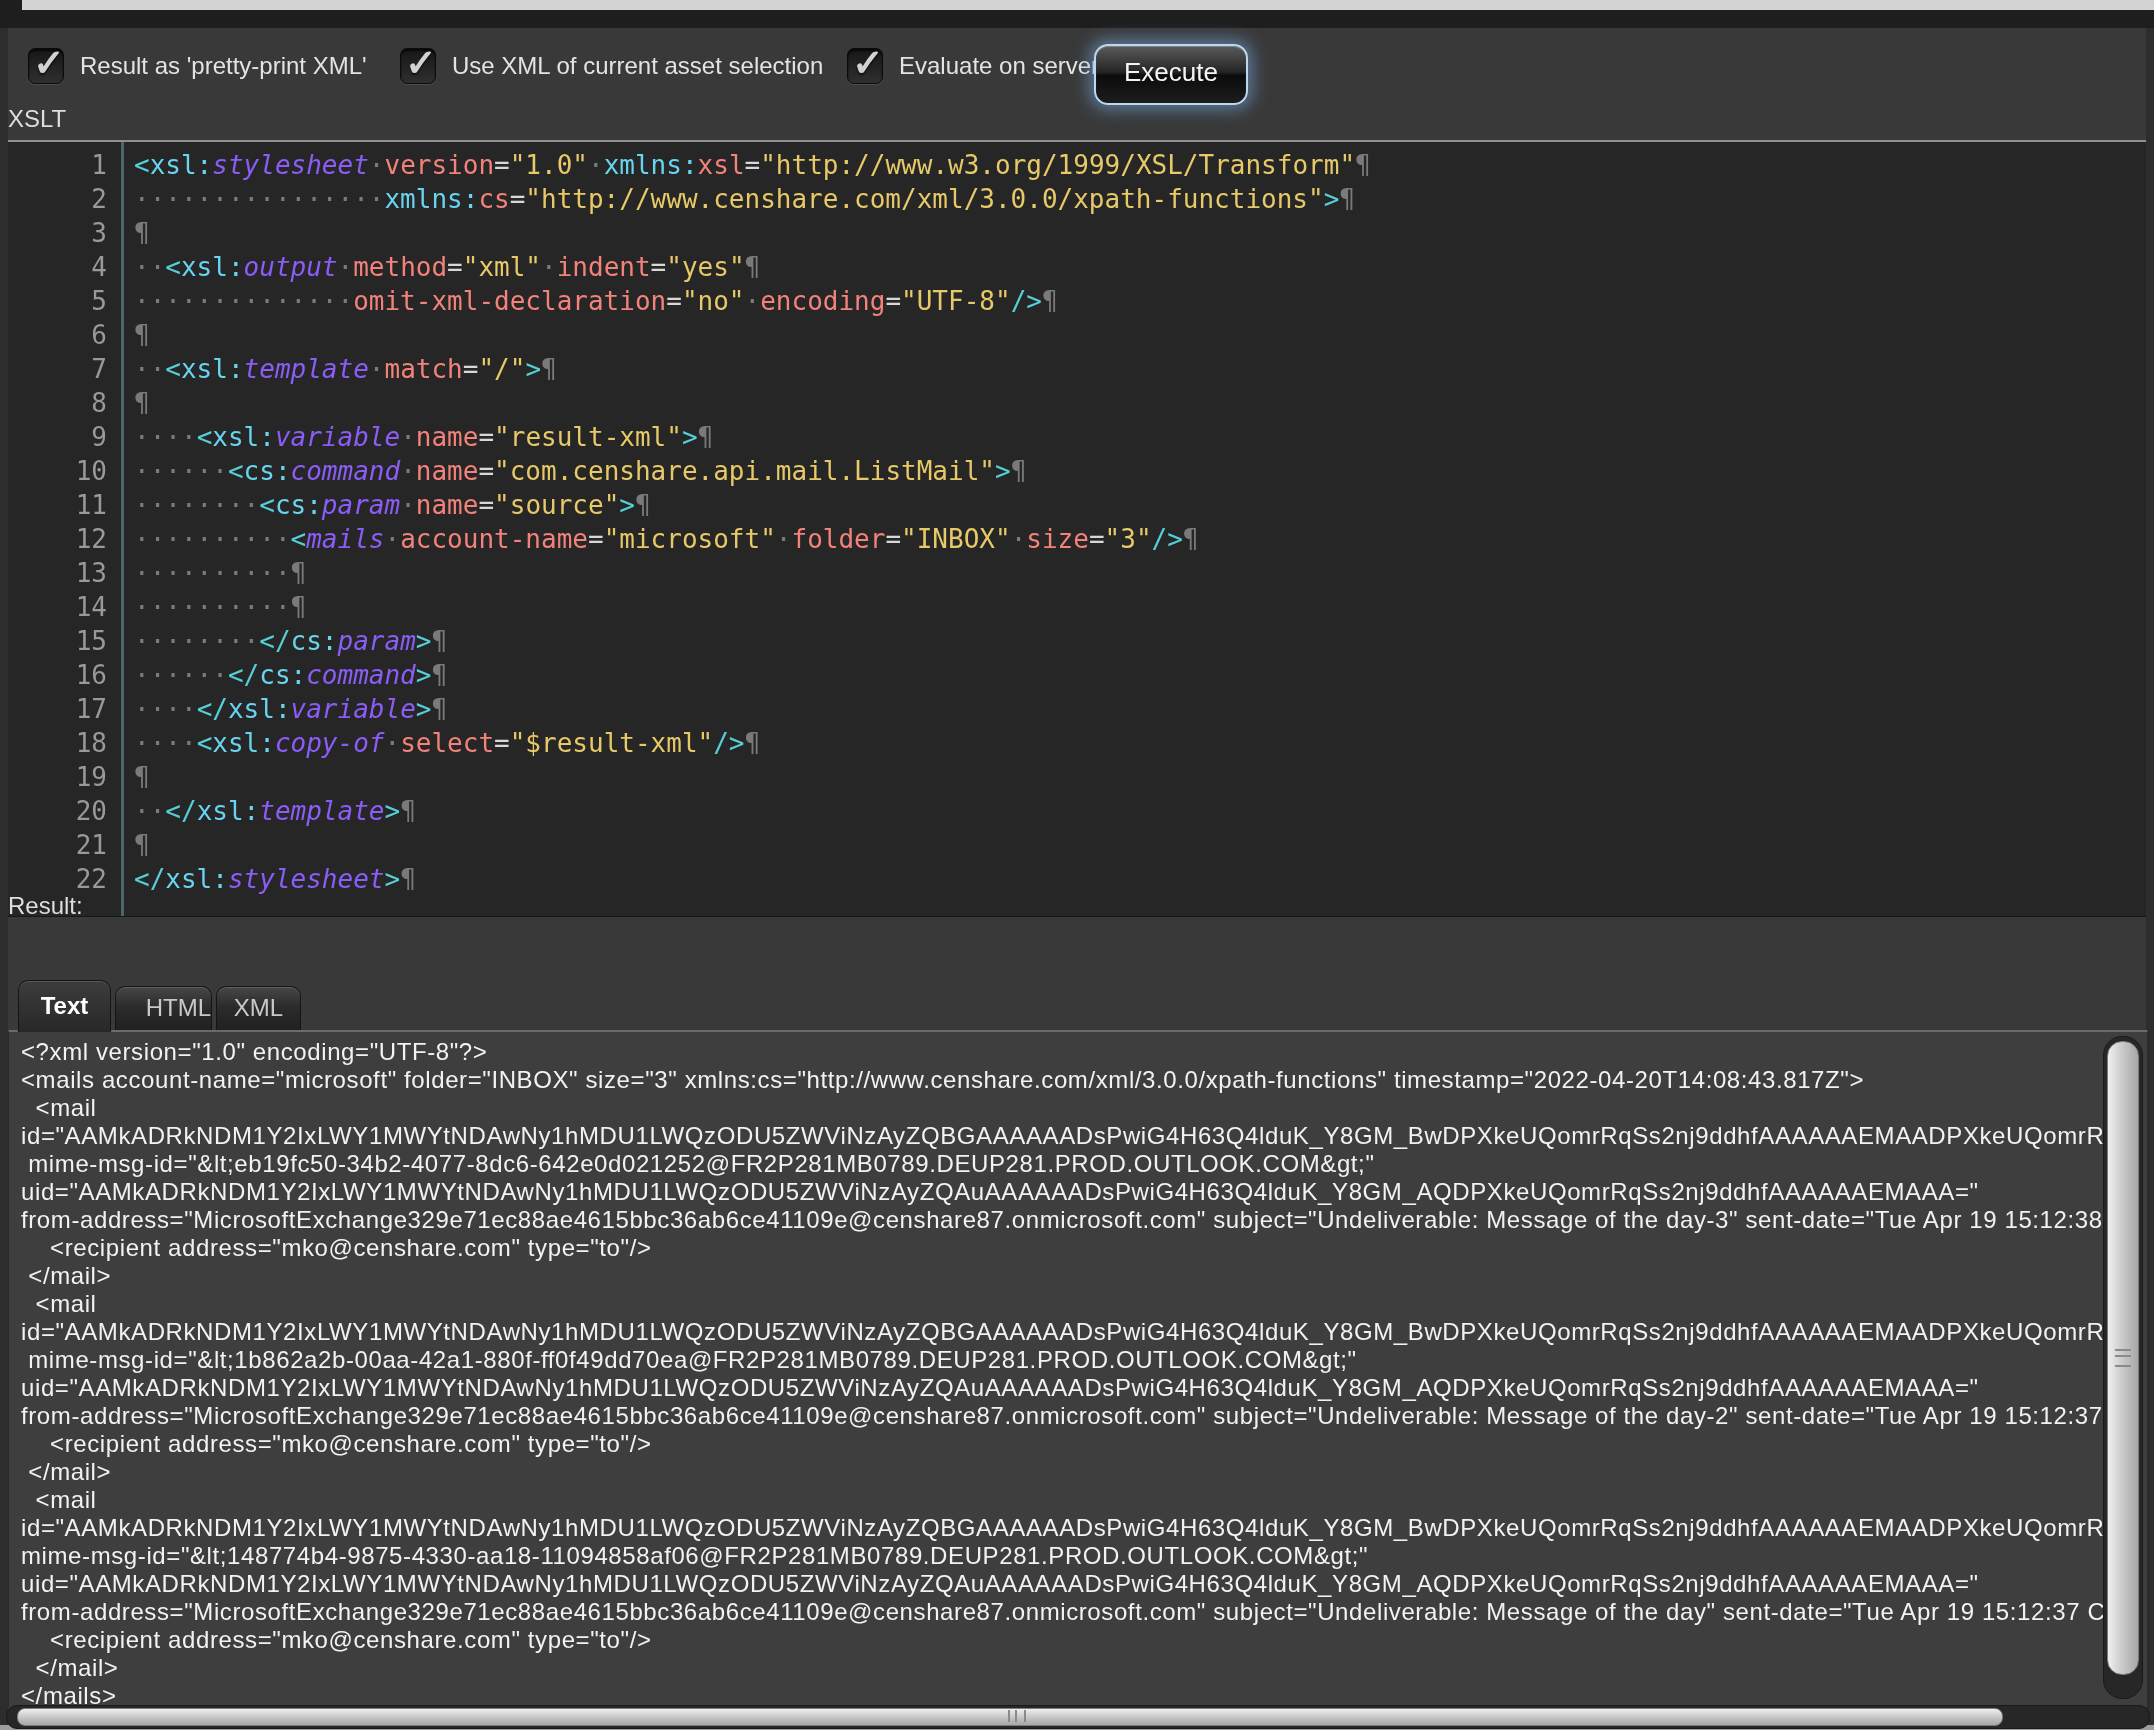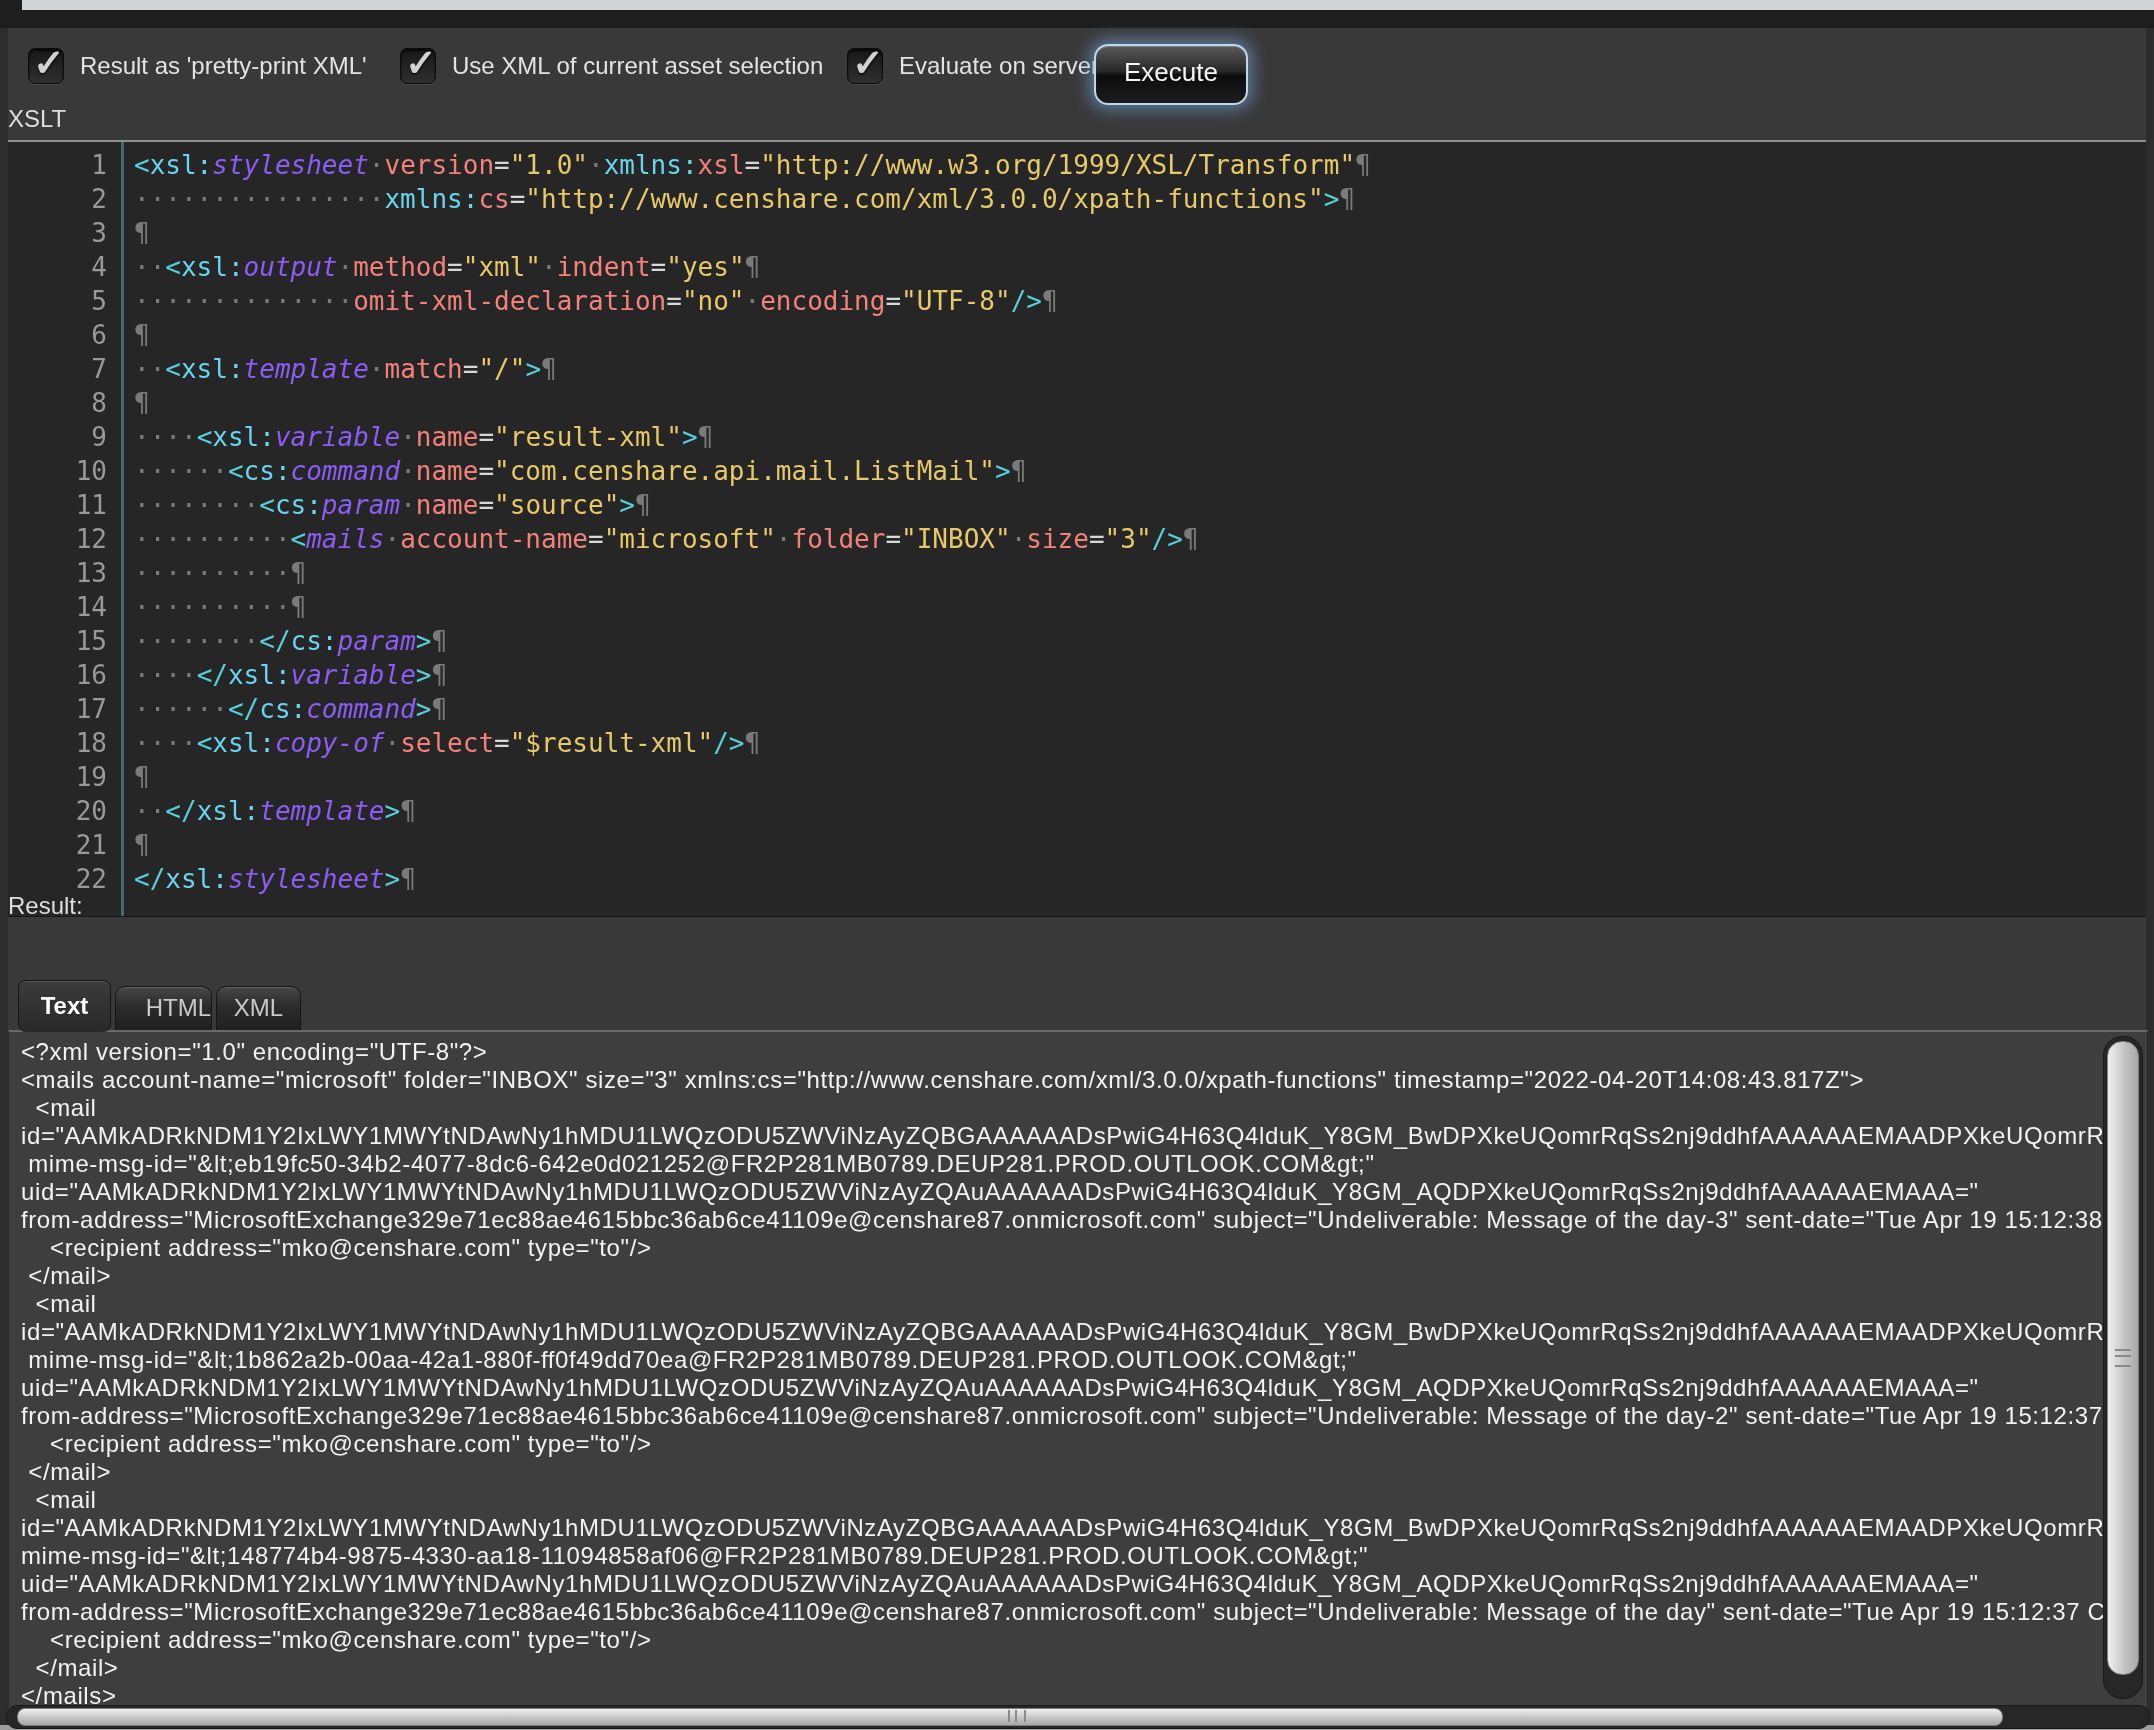--- a/index.html
+++ b/index.html
@@ -51,21 +51,21 @@
   .sg-el{color:#8b5cf6;font-style:italic;}
   .sg-at{color:#f2827a;}
   .sg-eq{color:#d8d8d8;}
   .sg-va{color:#e7c968;}
 
   
   .tab{position:absolute;border:1px solid #151515;border-bottom:none;border-radius:10px 10px 0 0;
        text-align:center;font-size:24px;color:#c9c9c9;
        background:linear-gradient(180deg,#474747,#2b2b2b 45%,#202020);
        box-shadow:inset 0 1px 0 rgba(255,255,255,.14);}
-  .tab.active{background:linear-gradient(180deg,#3c3c3c,#282828);color:#ffffff;font-weight:bold;z-index:3;border-radius:8px;}
+  .tab.active{background:linear-gradient(180deg,#3c3c3c,#282828);color:#ffffff;font-weight:bold;z-index:3;}
 
   
   .result-box{position:absolute;left:8px;top:1030px;width:2138px;height:675px;background:#3e3e3e;
               border-top:2px solid #6a6a6a;border-left:1px solid #2b2b2b;border-right:1px solid #2b2b2b;
               overflow:hidden;z-index:2;}
   .result-text{position:absolute;left:12px;top:6px;right:44px;bottom:0;overflow:hidden;}
   .rline{height:28px;line-height:28px;white-space:pre;font-size:24px;letter-spacing:0.6px;
          color:#f2f2f2;font-family:"Liberation Sans",sans-serif;}
 
   
@@ -156,22 +156,22 @@
         <div class="cline"><span class="sg-ws">¶</span></div>
         <div class="cline"><span class="sg-ws">··</span><span class="sg-br">&lt;</span><span class="sg-pre">xsl:</span><span class="sg-el">template</span><span class="sg-ws">·</span><span class="sg-at">match</span><span class="sg-eq">=</span><span class="sg-va">"/"</span><span class="sg-br">&gt;</span><span class="sg-ws">¶</span></div>
         <div class="cline"><span class="sg-ws">¶</span></div>
         <div class="cline"><span class="sg-ws">····</span><span class="sg-br">&lt;</span><span class="sg-pre">xsl:</span><span class="sg-el">variable</span><span class="sg-ws">·</span><span class="sg-at">name</span><span class="sg-eq">=</span><span class="sg-va">"result-xml"</span><span class="sg-br">&gt;</span><span class="sg-ws">¶</span></div>
         <div class="cline"><span class="sg-ws">······</span><span class="sg-br">&lt;</span><span class="sg-pre">cs:</span><span class="sg-el">command</span><span class="sg-ws">·</span><span class="sg-at">name</span><span class="sg-eq">=</span><span class="sg-va">"com.censhare.api.mail.ListMail"</span><span class="sg-br">&gt;</span><span class="sg-ws">¶</span></div>
         <div class="cline"><span class="sg-ws">········</span><span class="sg-br">&lt;</span><span class="sg-pre">cs:</span><span class="sg-el">param</span><span class="sg-ws">·</span><span class="sg-at">name</span><span class="sg-eq">=</span><span class="sg-va">"source"</span><span class="sg-br">&gt;</span><span class="sg-ws">¶</span></div>
         <div class="cline"><span class="sg-ws">··········</span><span class="sg-br">&lt;</span><span class="sg-el">mails</span><span class="sg-ws">·</span><span class="sg-at">account-name</span><span class="sg-eq">=</span><span class="sg-va">"microsoft"</span><span class="sg-ws">·</span><span class="sg-at">folder</span><span class="sg-eq">=</span><span class="sg-va">"INBOX"</span><span class="sg-ws">·</span><span class="sg-at">size</span><span class="sg-eq">=</span><span class="sg-va">"3"</span><span class="sg-br">/&gt;</span><span class="sg-ws">¶</span></div>
         <div class="cline"><span class="sg-ws">··········¶</span></div>
         <div class="cline"><span class="sg-ws">··········¶</span></div>
         <div class="cline"><span class="sg-ws">········</span><span class="sg-br">&lt;/</span><span class="sg-pre">cs:</span><span class="sg-el">param</span><span class="sg-br">&gt;</span><span class="sg-ws">¶</span></div>
+        <div class="cline"><span class="sg-ws">······</span><span class="sg-br">&lt;/</span><span class="sg-pre">cs:</span><span class="sg-el">command</span><span class="sg-br">&gt;</span><span class="sg-ws">¶</span></div>
         <div class="cline"><span class="sg-ws">····</span><span class="sg-br">&lt;/</span><span class="sg-pre">xsl:</span><span class="sg-el">variable</span><span class="sg-br">&gt;</span><span class="sg-ws">¶</span></div>
-        <div class="cline"><span class="sg-ws">······</span><span class="sg-br">&lt;/</span><span class="sg-pre">cs:</span><span class="sg-el">command</span><span class="sg-br">&gt;</span><span class="sg-ws">¶</span></div>
         <div class="cline"><span class="sg-ws">····</span><span class="sg-br">&lt;</span><span class="sg-pre">xsl:</span><span class="sg-el">copy-of</span><span class="sg-ws">·</span><span class="sg-at">select</span><span class="sg-eq">=</span><span class="sg-va">"$result-xml"</span><span class="sg-br">/&gt;</span><span class="sg-ws">¶</span></div>
         <div class="cline"><span class="sg-ws">¶</span></div>
         <div class="cline"><span class="sg-ws">··</span><span class="sg-br">&lt;/</span><span class="sg-pre">xsl:</span><span class="sg-el">template</span><span class="sg-br">&gt;</span><span class="sg-ws">¶</span></div>
         <div class="cline"><span class="sg-ws">¶</span></div>
         <div class="cline"><span class="sg-br">&lt;/</span><span class="sg-pre">xsl:</span><span class="sg-el">stylesheet</span><span class="sg-br">&gt;</span><span class="sg-ws">¶</span></div>
       </div>
   </div>
 
   <div class="section-label" style="top:892px;">Result:</div>
 

